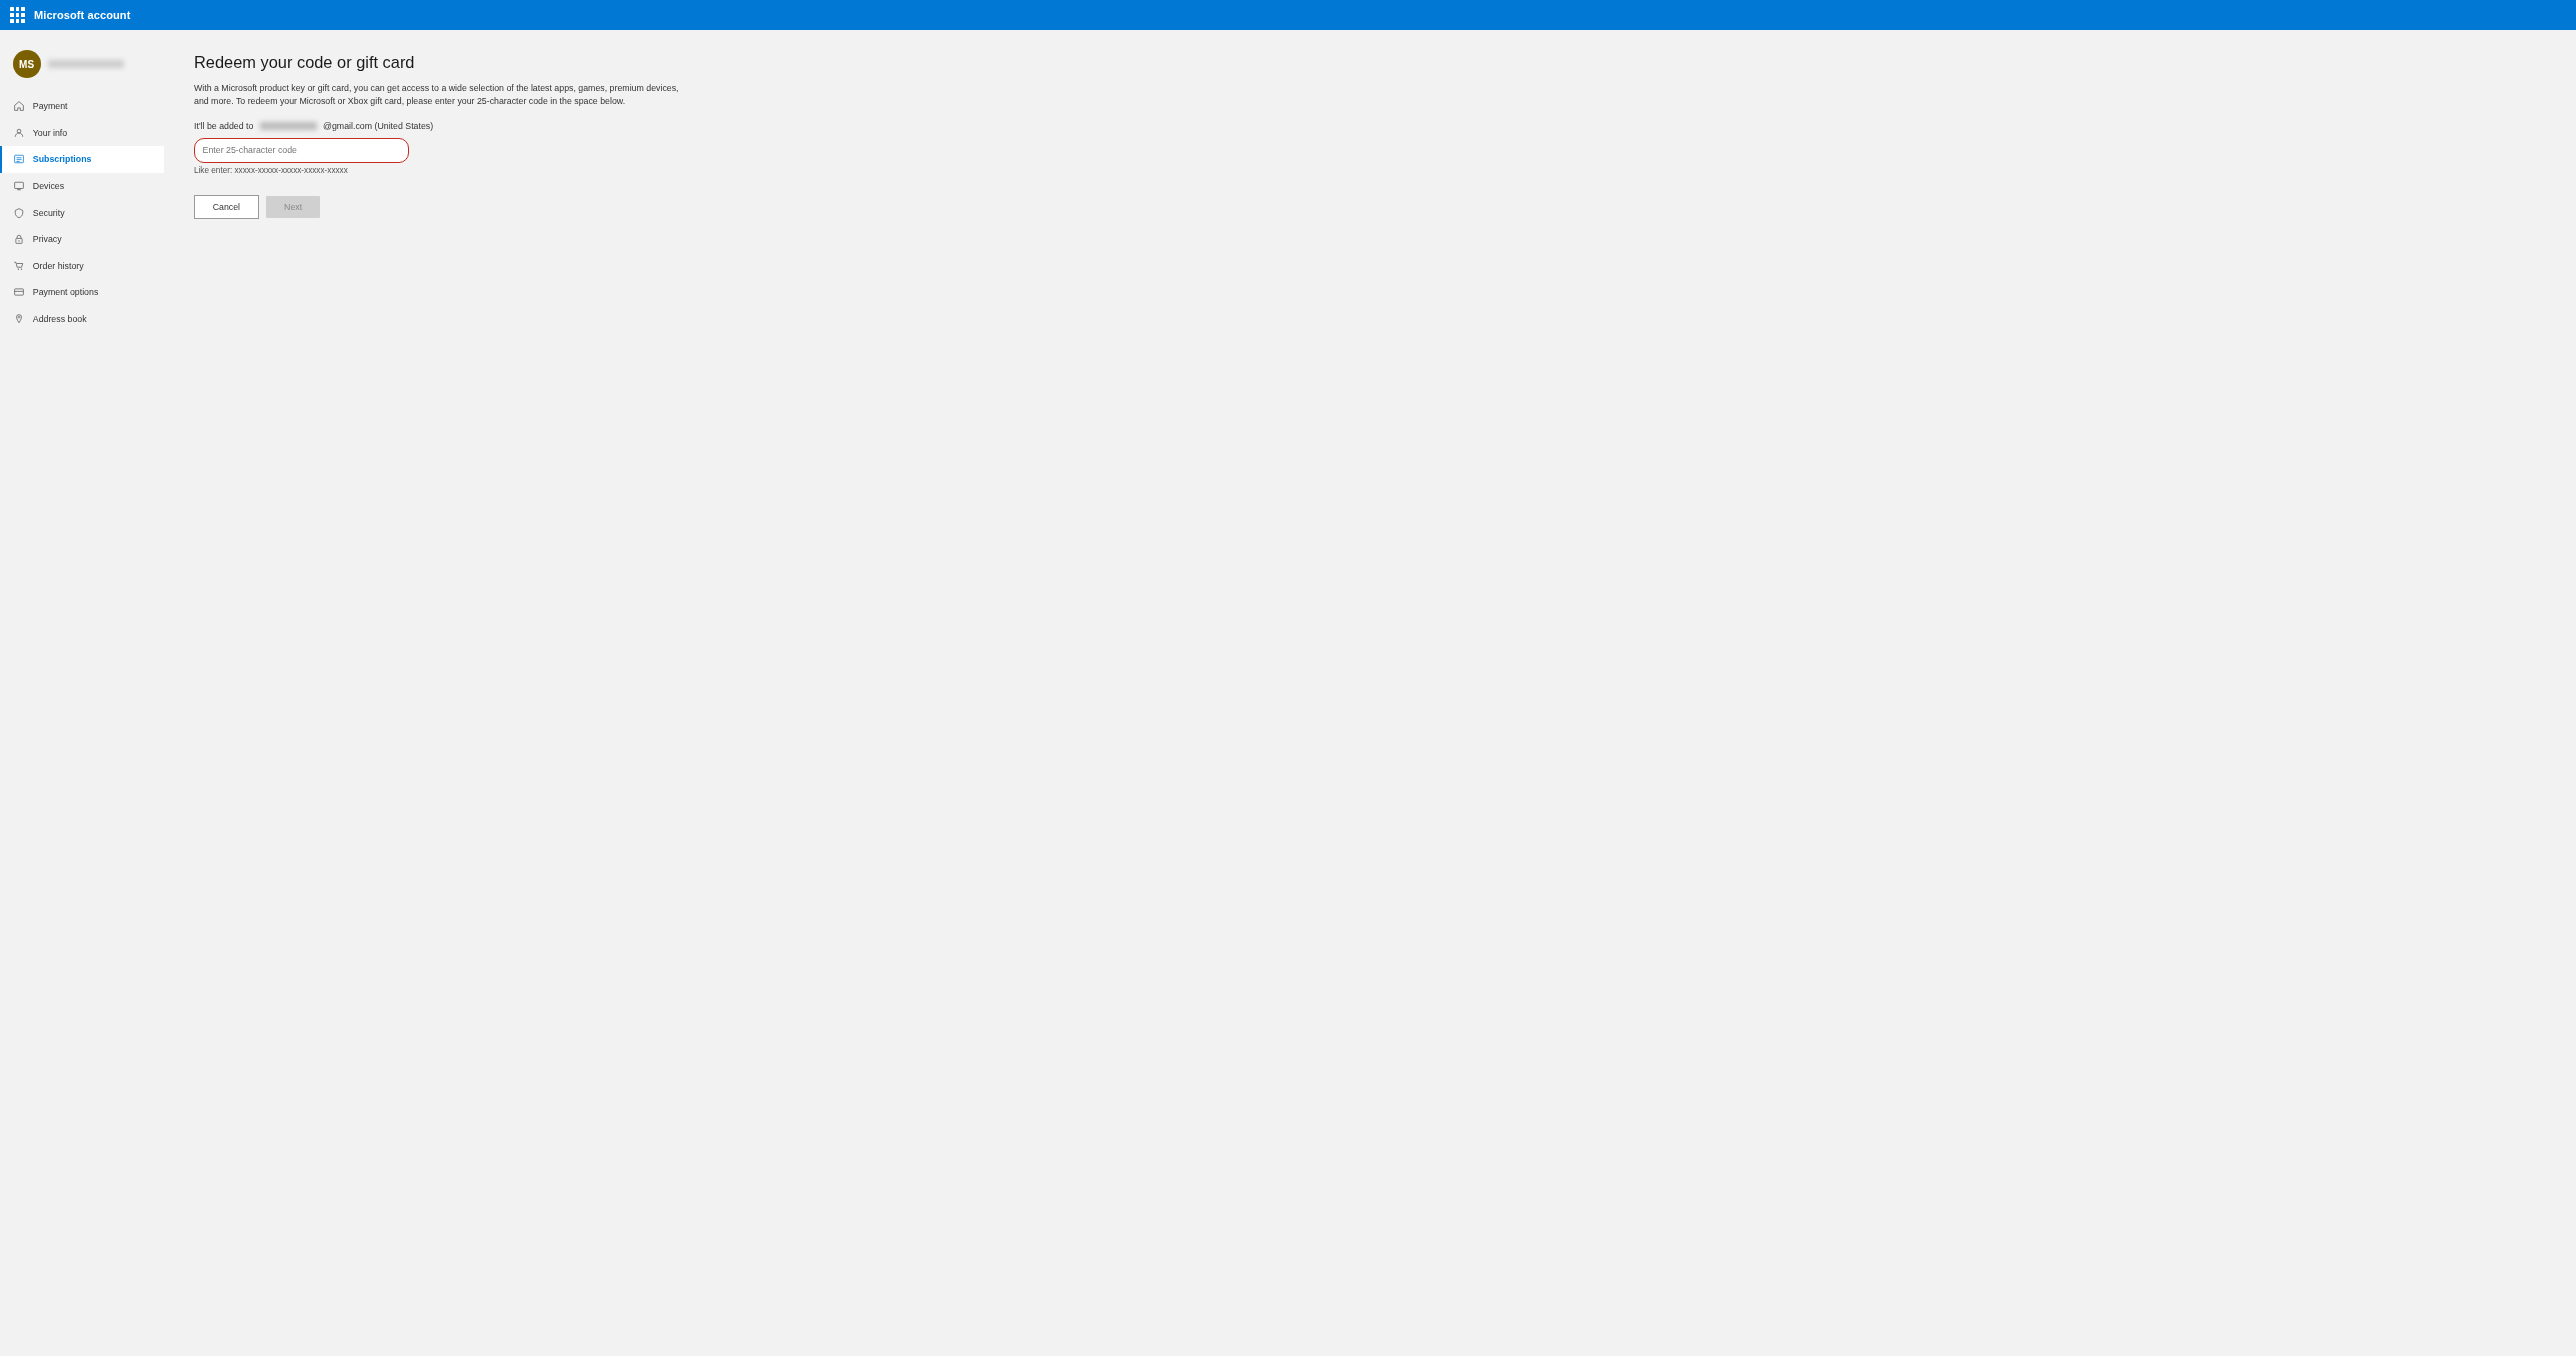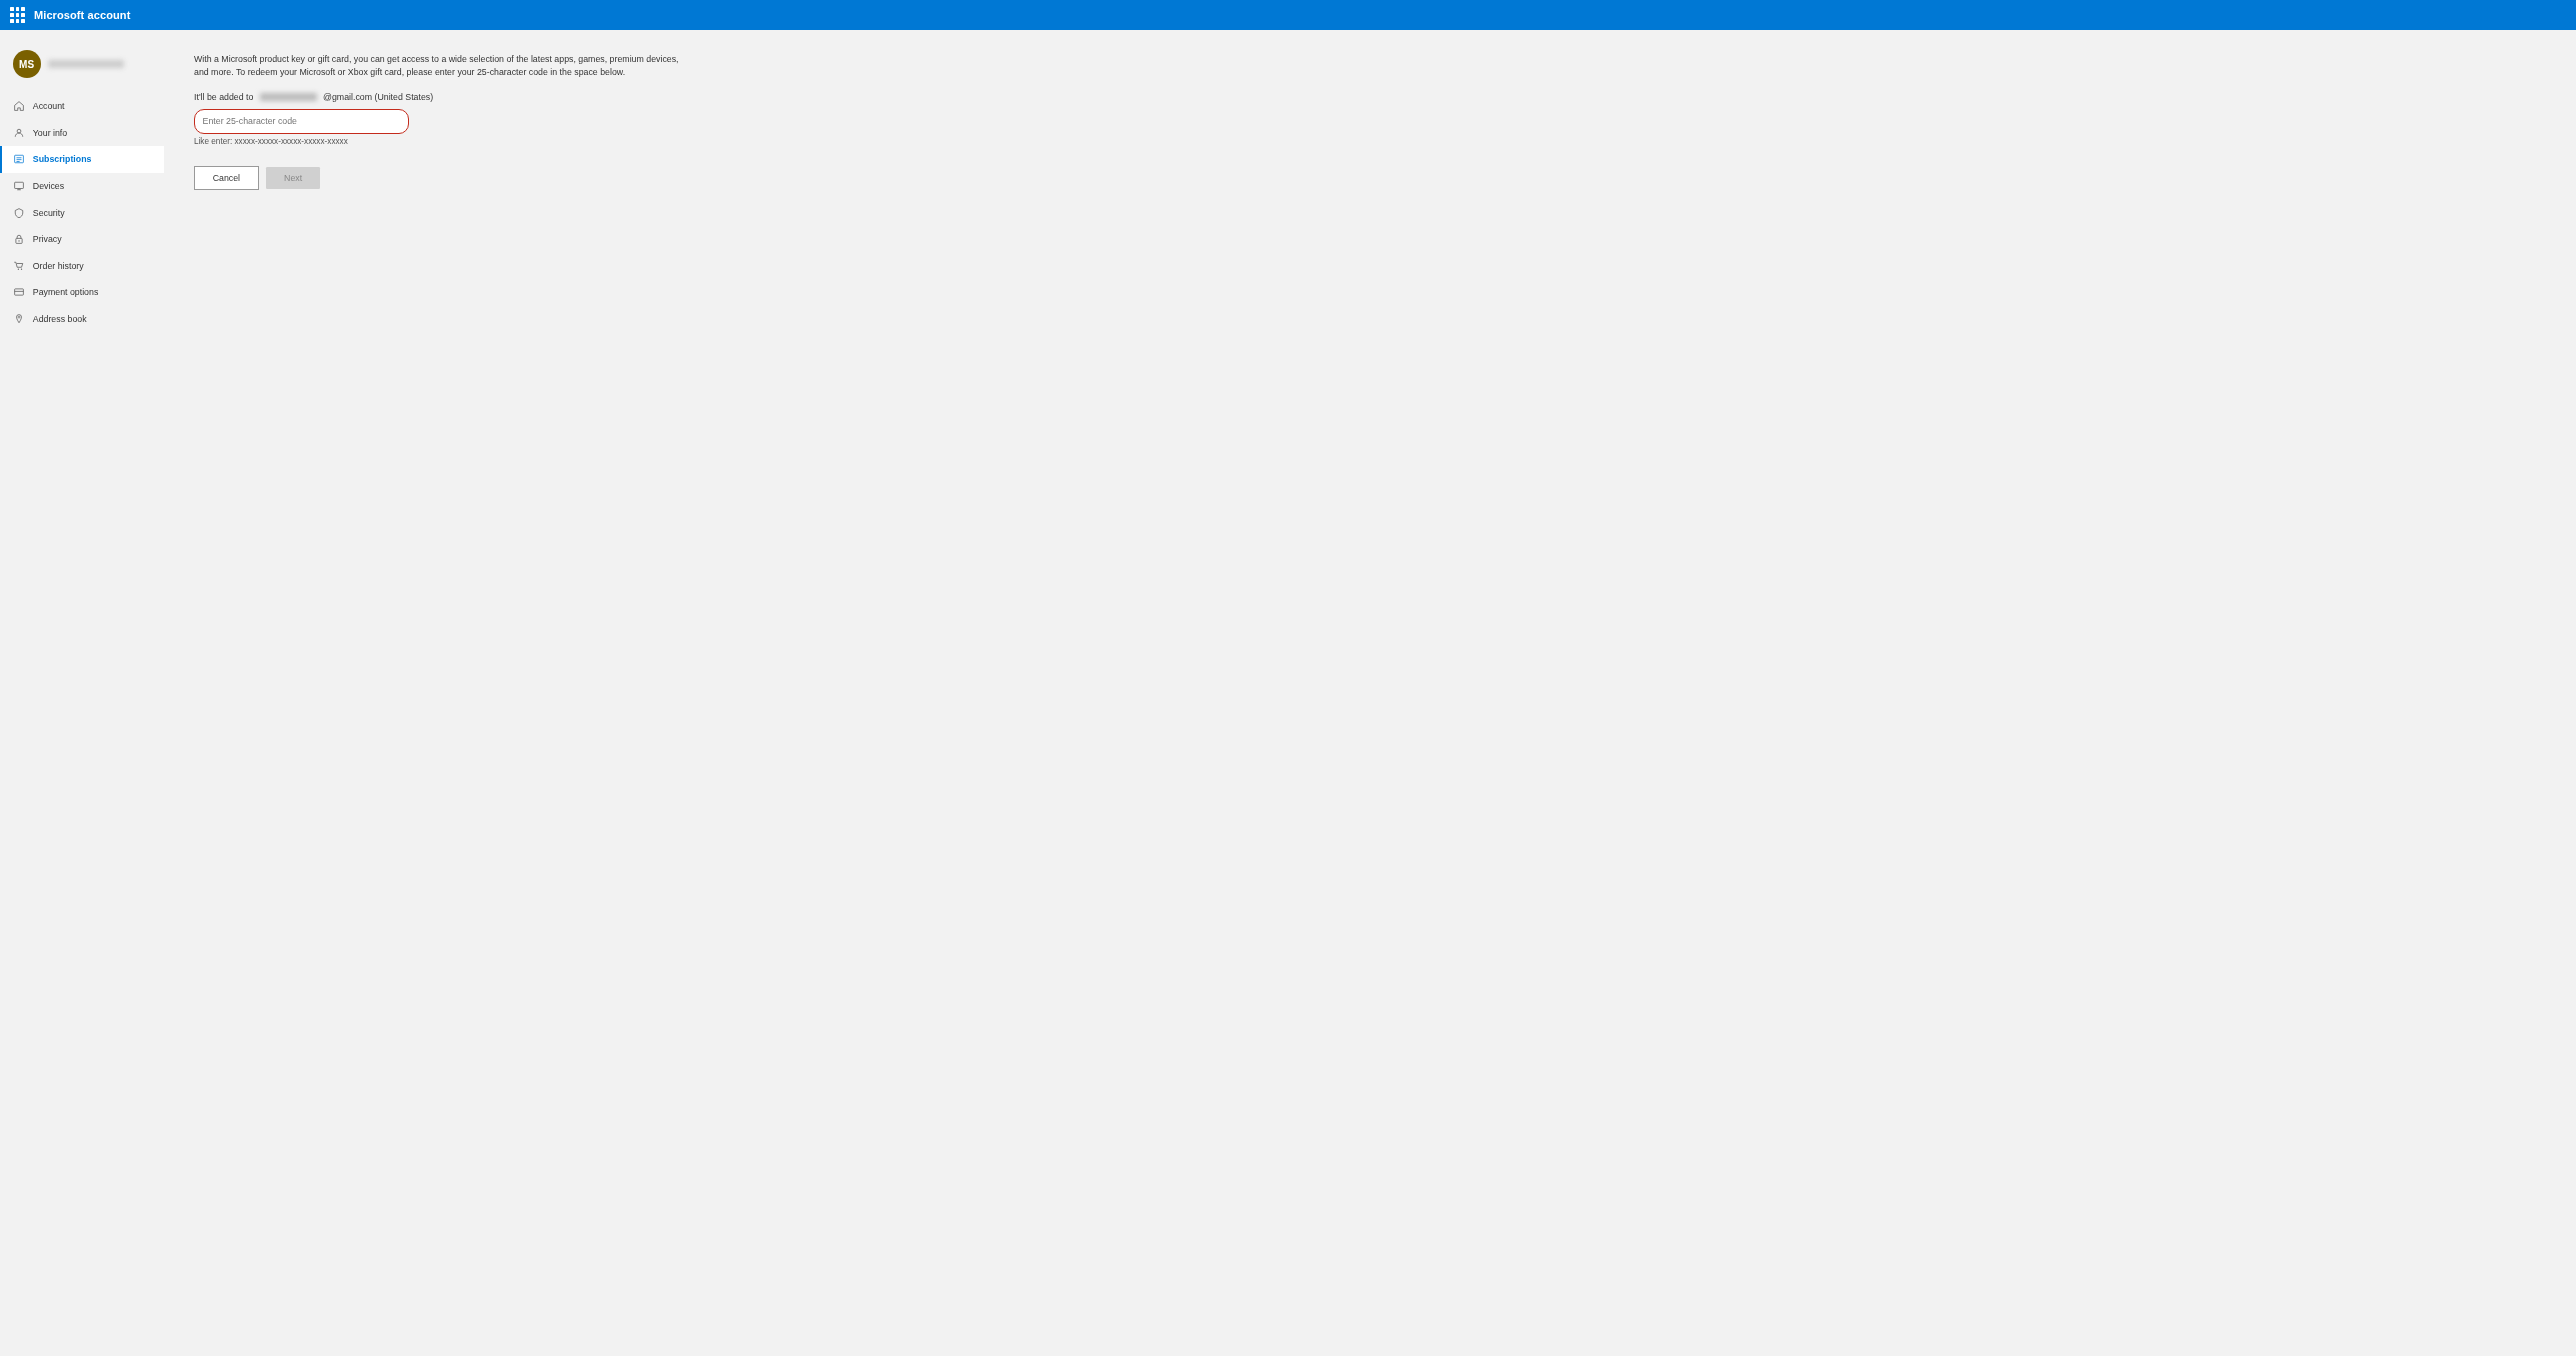--- a/index.html
+++ b/index.html
@@ -270,21 +270,21 @@
       <div class="avatar">MS</div>
       <div class="user-name-blur"></div>
     </div>
 
     <div class="nav-item">
       <span class="nav-icon">
         <svg width="10" height="10" viewBox="0 0 16 16" fill="none">
           <path d="M8 1L1 7v8h5v-4h4v4h5V7L8 1z" stroke="#555" stroke-width="1.2" fill="none"></path>
         </svg>
       </span>
-      <span>Account</span>
+      <span>Payment</span>
     </div>
 
     <div class="nav-item">
       <span class="nav-icon">
         <svg width="10" height="10" viewBox="0 0 16 16" fill="none">
           <circle cx="8" cy="5" r="3" stroke="#555" stroke-width="1.2"></circle>
           <path d="M2 14c0-3.3 2.7-6 6-6s6 2.7 6 6" stroke="#555" stroke-width="1.2" fill="none"></path>
         </svg>
       </span>
       <span>Your info</span>
@@ -359,20 +359,21 @@
         <svg width="10" height="10" viewBox="0 0 16 16" fill="none">
           <path d="M8 1a4 4 0 014 4c0 3-4 9-4 9S4 8 4 5a4 4 0 014-4z" stroke="#555" stroke-width="1.2" fill="none"></path>
           <circle cx="8" cy="5" r="1.5" stroke="#555" stroke-width="1"></circle>
         </svg>
       </span>
       <span>Address book</span>
     </div>
   </nav>
 
   <div class="content">
+    <h1 class="page-title">Redeem your code or gift card</h1>
     <p class="page-description">With a Microsoft product key or gift card, you can get access to a wide selection of the latest apps, games, premium devices, and more. To redeem your Microsoft or Xbox gift card, please enter your 25-character code in the space below.</p>
 
     <div class="main-content-area">
       <div class="form-section">
         <div class="added-to-line">
           <span>It'll be added to</span>
           <span class="email-blur"></span>
           <span>@gmail.com (United States)</span>
         </div>
 

